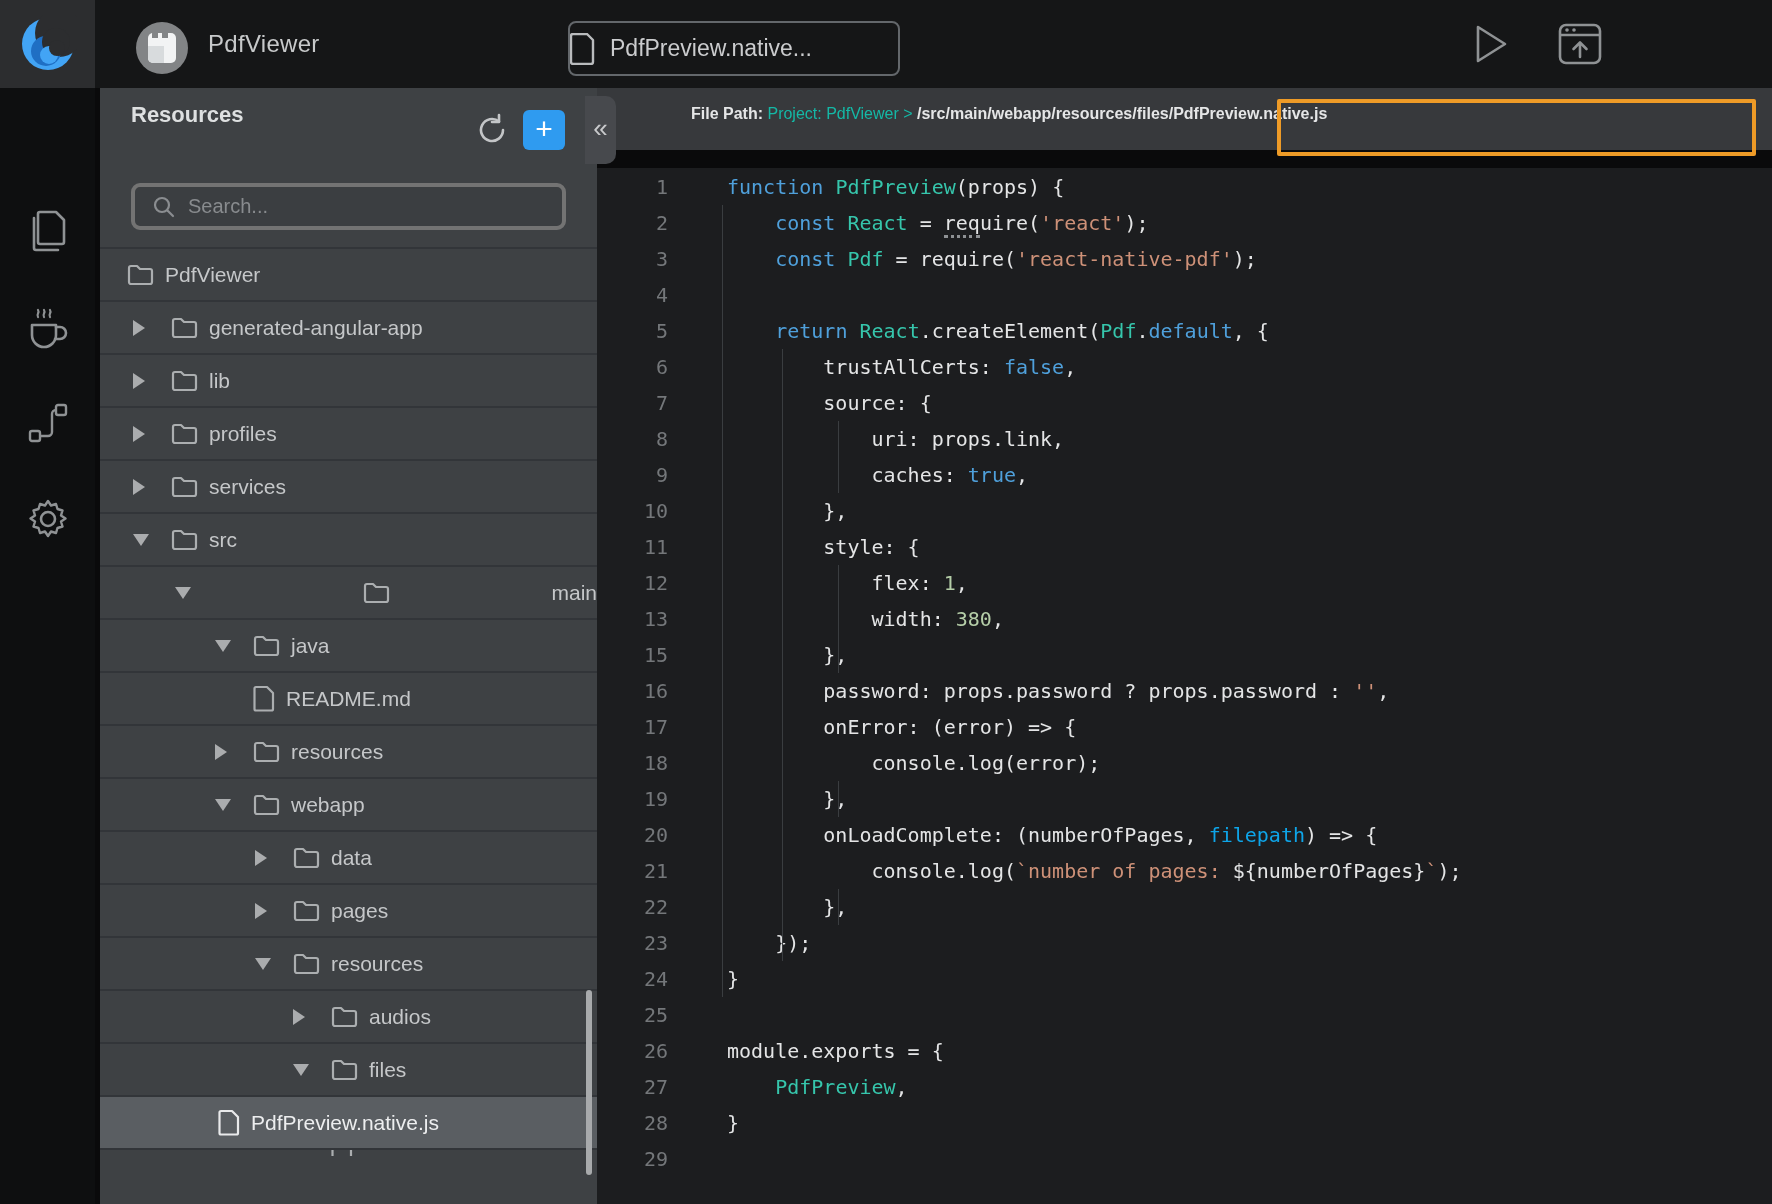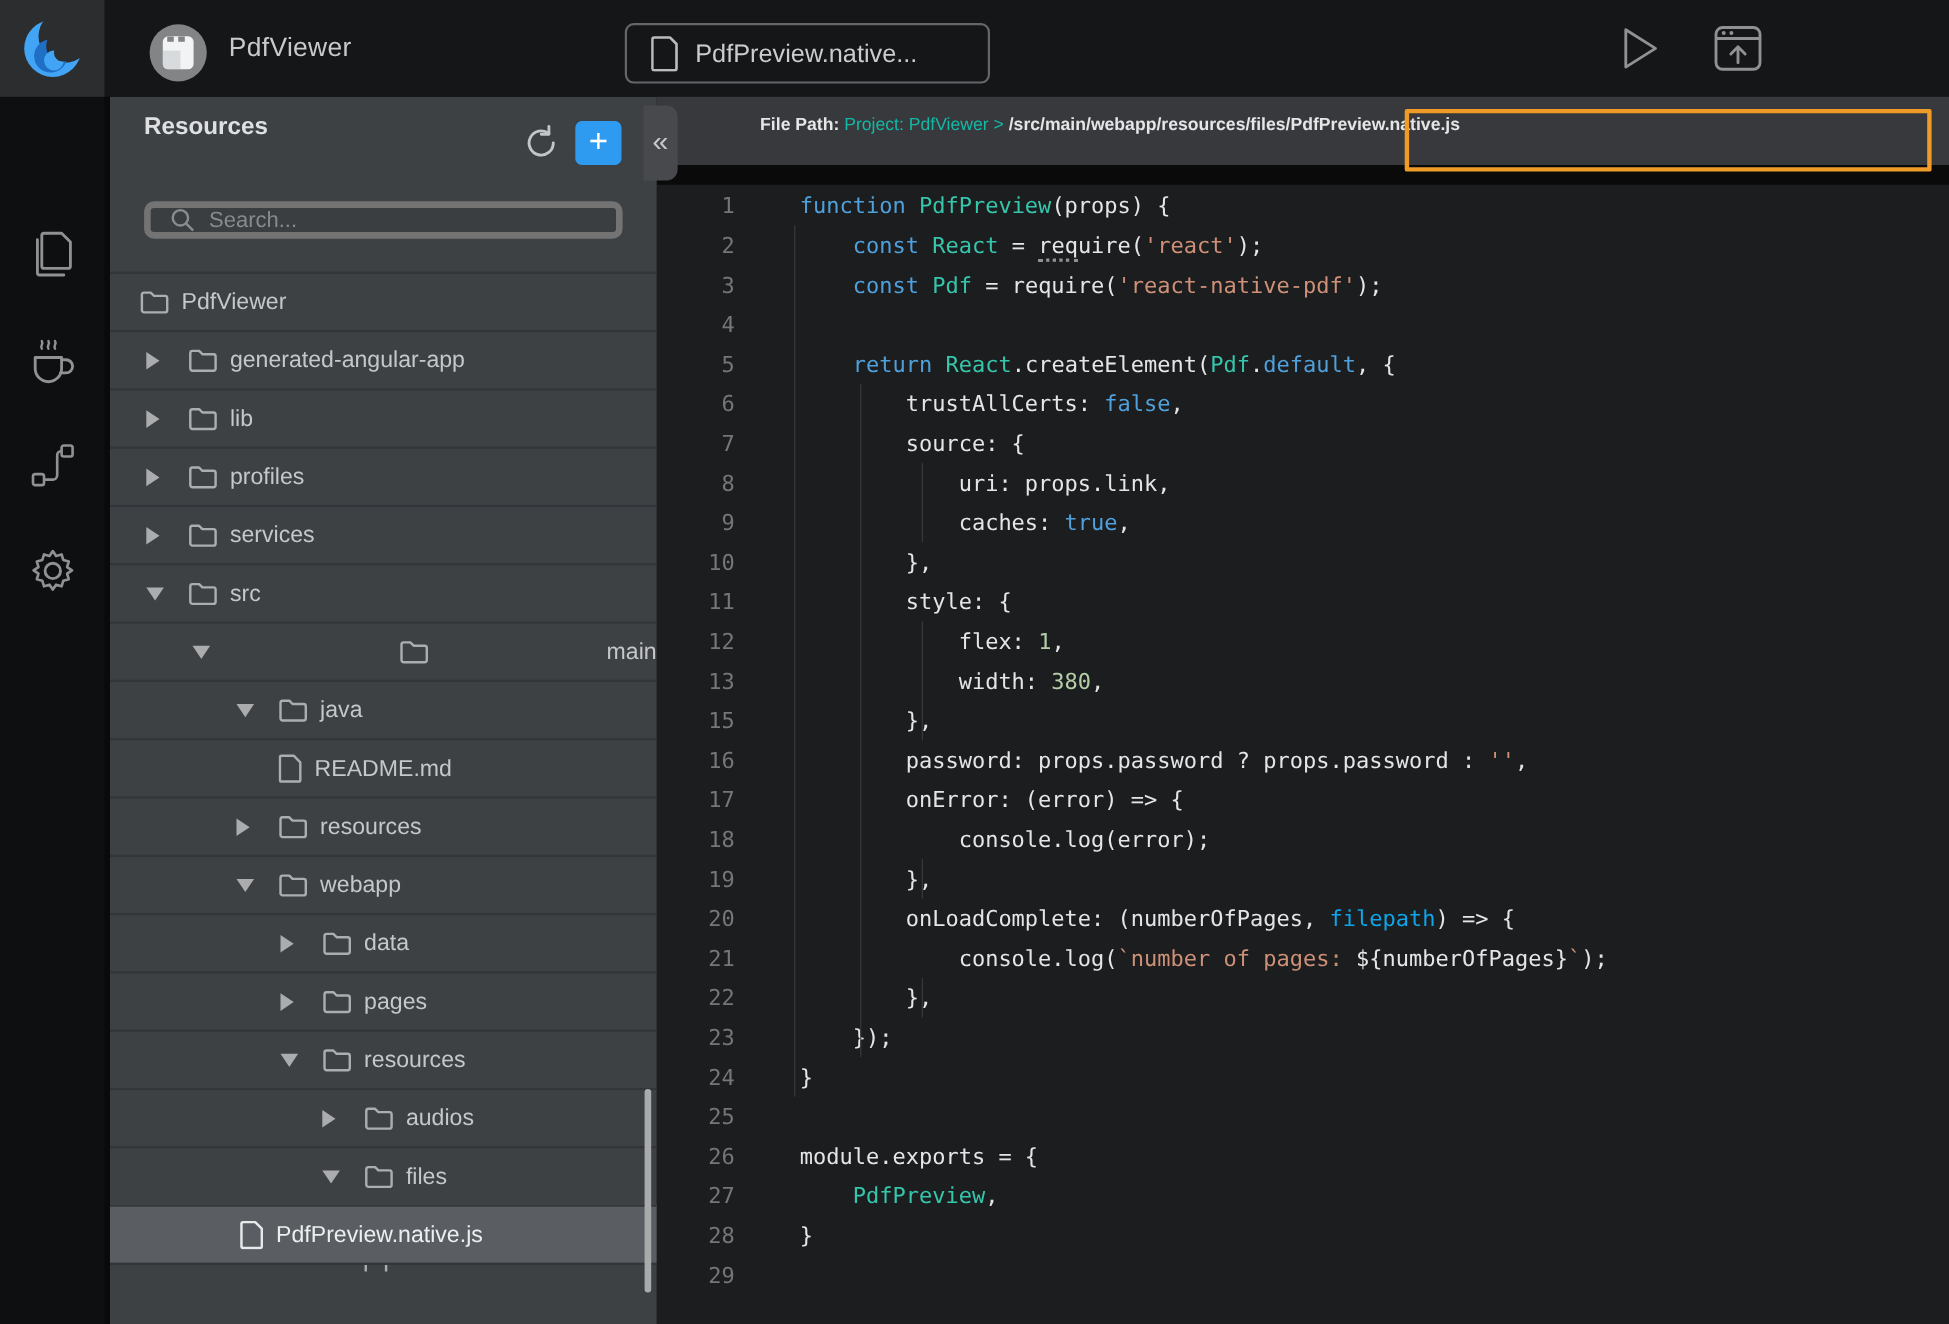--- a/index.html
+++ b/index.html
@@ -12,37 +12,37 @@
                display:flex; align-items:center; justify-content:center; }
   #app-badge { left:136px; top:22px; width:52px; height:52px; border-radius:50%;
                background:#828486; display:flex; align-items:center; justify-content:center; }
   .badge-glyph { width:28px; height:30px; background:#f2f3f4; border-radius:5px; position:relative; overflow:hidden; }
   .badge-glyph:before { content:""; position:absolute; left:4px; top:0; width:6px; height:5px; background:#828486; }
   .badge-glyph:after  { content:""; position:absolute; left:14px; top:0; width:6px; height:5px; background:#828486; }
   .badge-band { position:absolute; left:0; top:13px; width:16px; height:17px; background:#d8dbdd; }
   #app-title { left:208px; top:0; height:88px; display:flex; align-items:center;
                font-size:24px; color:#c7c9ca; letter-spacing:.3px; }
   #file-tab { left:568px; top:21px; width:332px; height:55px; border:2px solid #63676b;
-              border-radius:8px; display:flex; align-items:center; padding-left:22px; gap:14px; }
+              border-radius:8px; display:flex; align-items:center; gap:14px; }
   #file-tab .tab-label { font-size:23px; color:#cbccce; }
   #run-button { left:1468px; top:22px; width:44px; height:44px; }
   #open-window-button { left:1556px; top:21px; width:48px; height:46px; }
   
   #left-rail { left:0; top:88px; width:95px; height:1116px; background:#0e0f10; z-index:4; }
   .rail-icon { position:absolute; left:25px; width:46px; height:46px; display:flex;
                align-items:center; justify-content:center; }
   
   #gap-col { left:95px; top:88px; width:5px; height:1116px; background:#0a0a0b; }
   #panel { left:100px; top:88px; width:497px; height:1116px; background:#3e4144; overflow:hidden; z-index:3; }
   #panel-title { position:absolute; left:31px; top:14px; font-size:22px; font-weight:700; color:#dee0e1; }
   #refresh-button { position:absolute; left:374px; top:24px; width:36px; height:36px; }
   #add-button { position:absolute; left:423px; top:22px; width:42px; height:40px; background:#2f9bf0;
                 border-radius:6px; display:flex; align-items:center; justify-content:center; }
   #add-button span { color:#fff; font-size:30px; font-weight:400; line-height:30px; margin-top:-2px; }
-  #search-box { position:absolute; left:31px; top:95px; width:435px; height:34px; border:6px solid #737373;
+  #search-box { position:absolute; left:31px; top:95px; width:435px; height:47px; border:4px solid #737373;
                 border-radius:9px; display:flex; align-items:center; padding-left:17px; gap:12px; background:#3b3e41; }
   #search-box .ph { font-size:20px; color:#888b8e; }
   #tree { position:absolute; left:0; top:159px; width:497px; }
   .row { height:53px; border-top:2px solid #323539; display:flex; align-items:center; color:#c5c7c9; }
   .row.selected { background:#5a5e62; color:#edeeef; }
   .row .chev { width:38px; flex:none; display:flex; align-items:center; }
   .tri-r { width:0; height:0; border-left:12px solid #aaacae; border-top:8px solid transparent; border-bottom:8px solid transparent; }
   .tri-d { width:0; height:0; border-top:12px solid #aaacae; border-left:8px solid transparent; border-right:8px solid transparent; }
   .row .ticon { flex:none; margin-right:11px; display:flex; }
   .row .lbl { font-size:21px; white-space:nowrap; }

